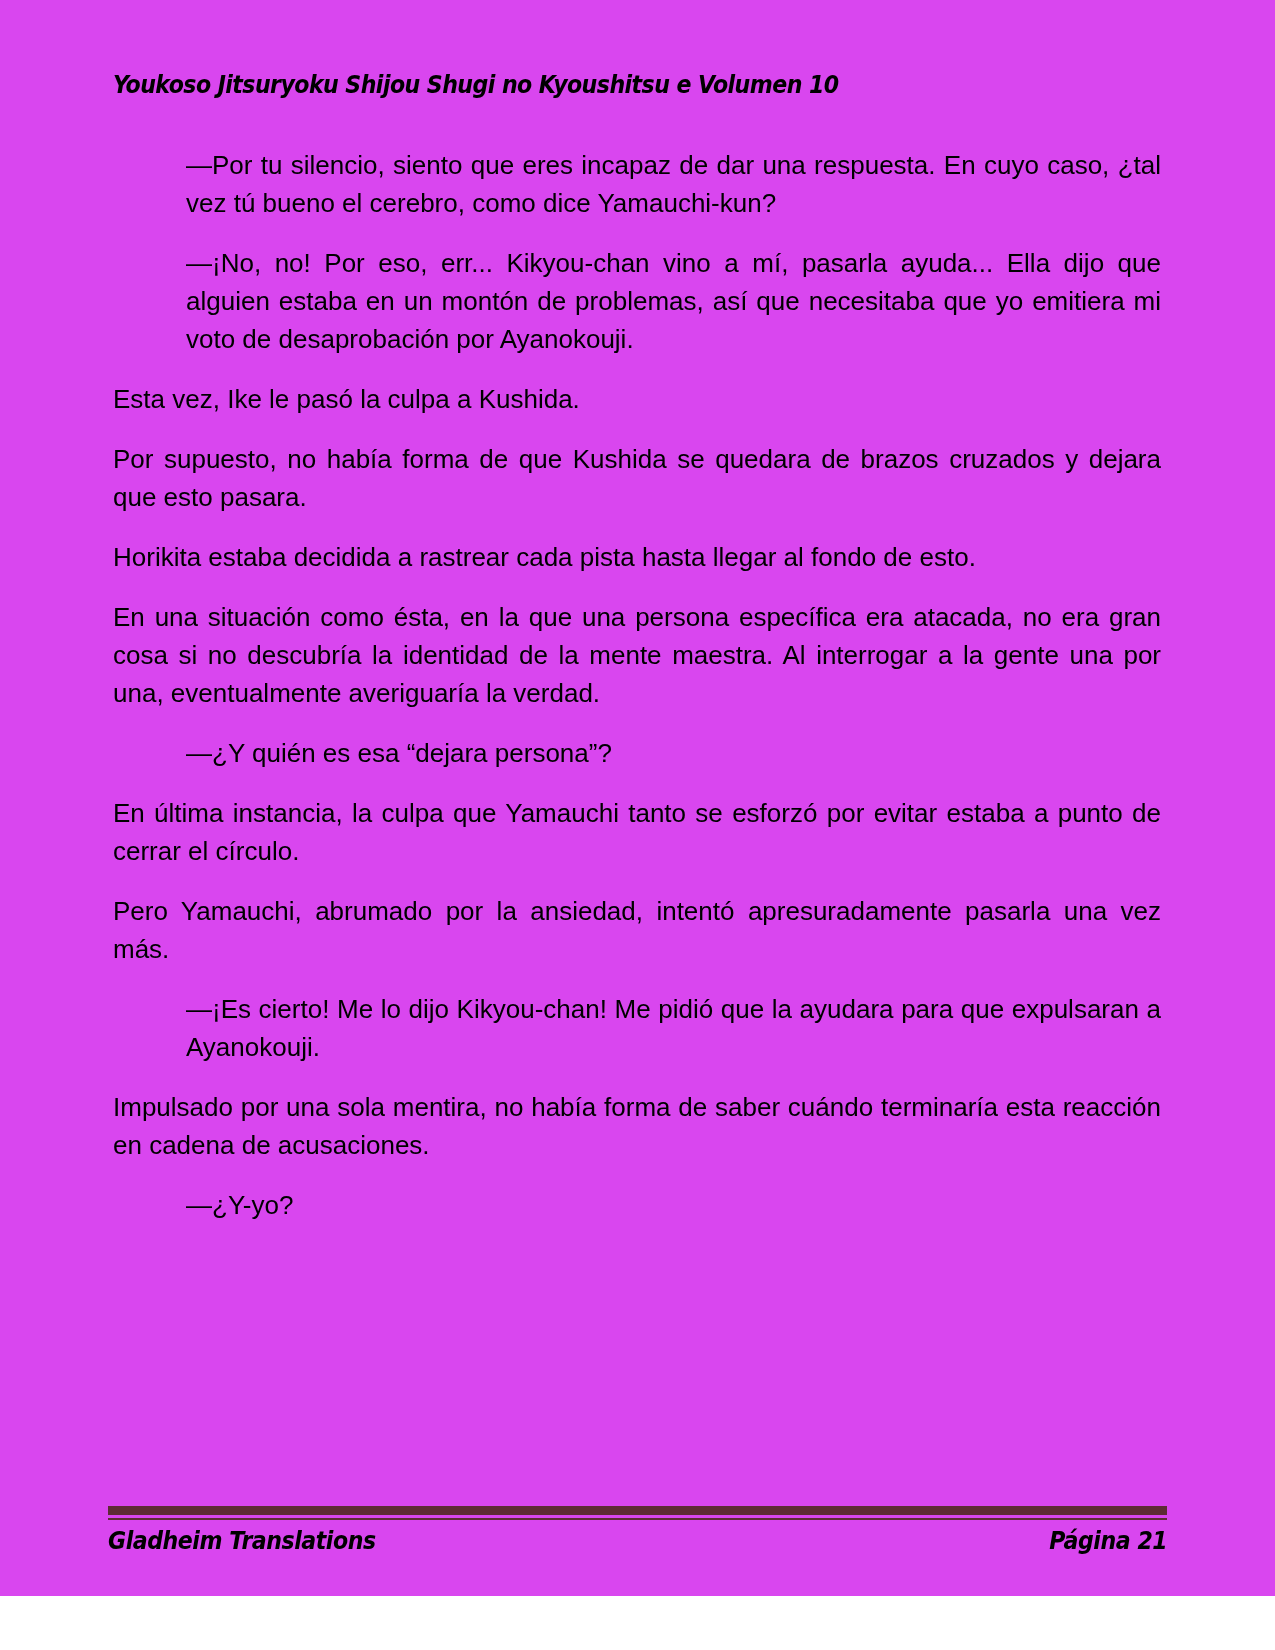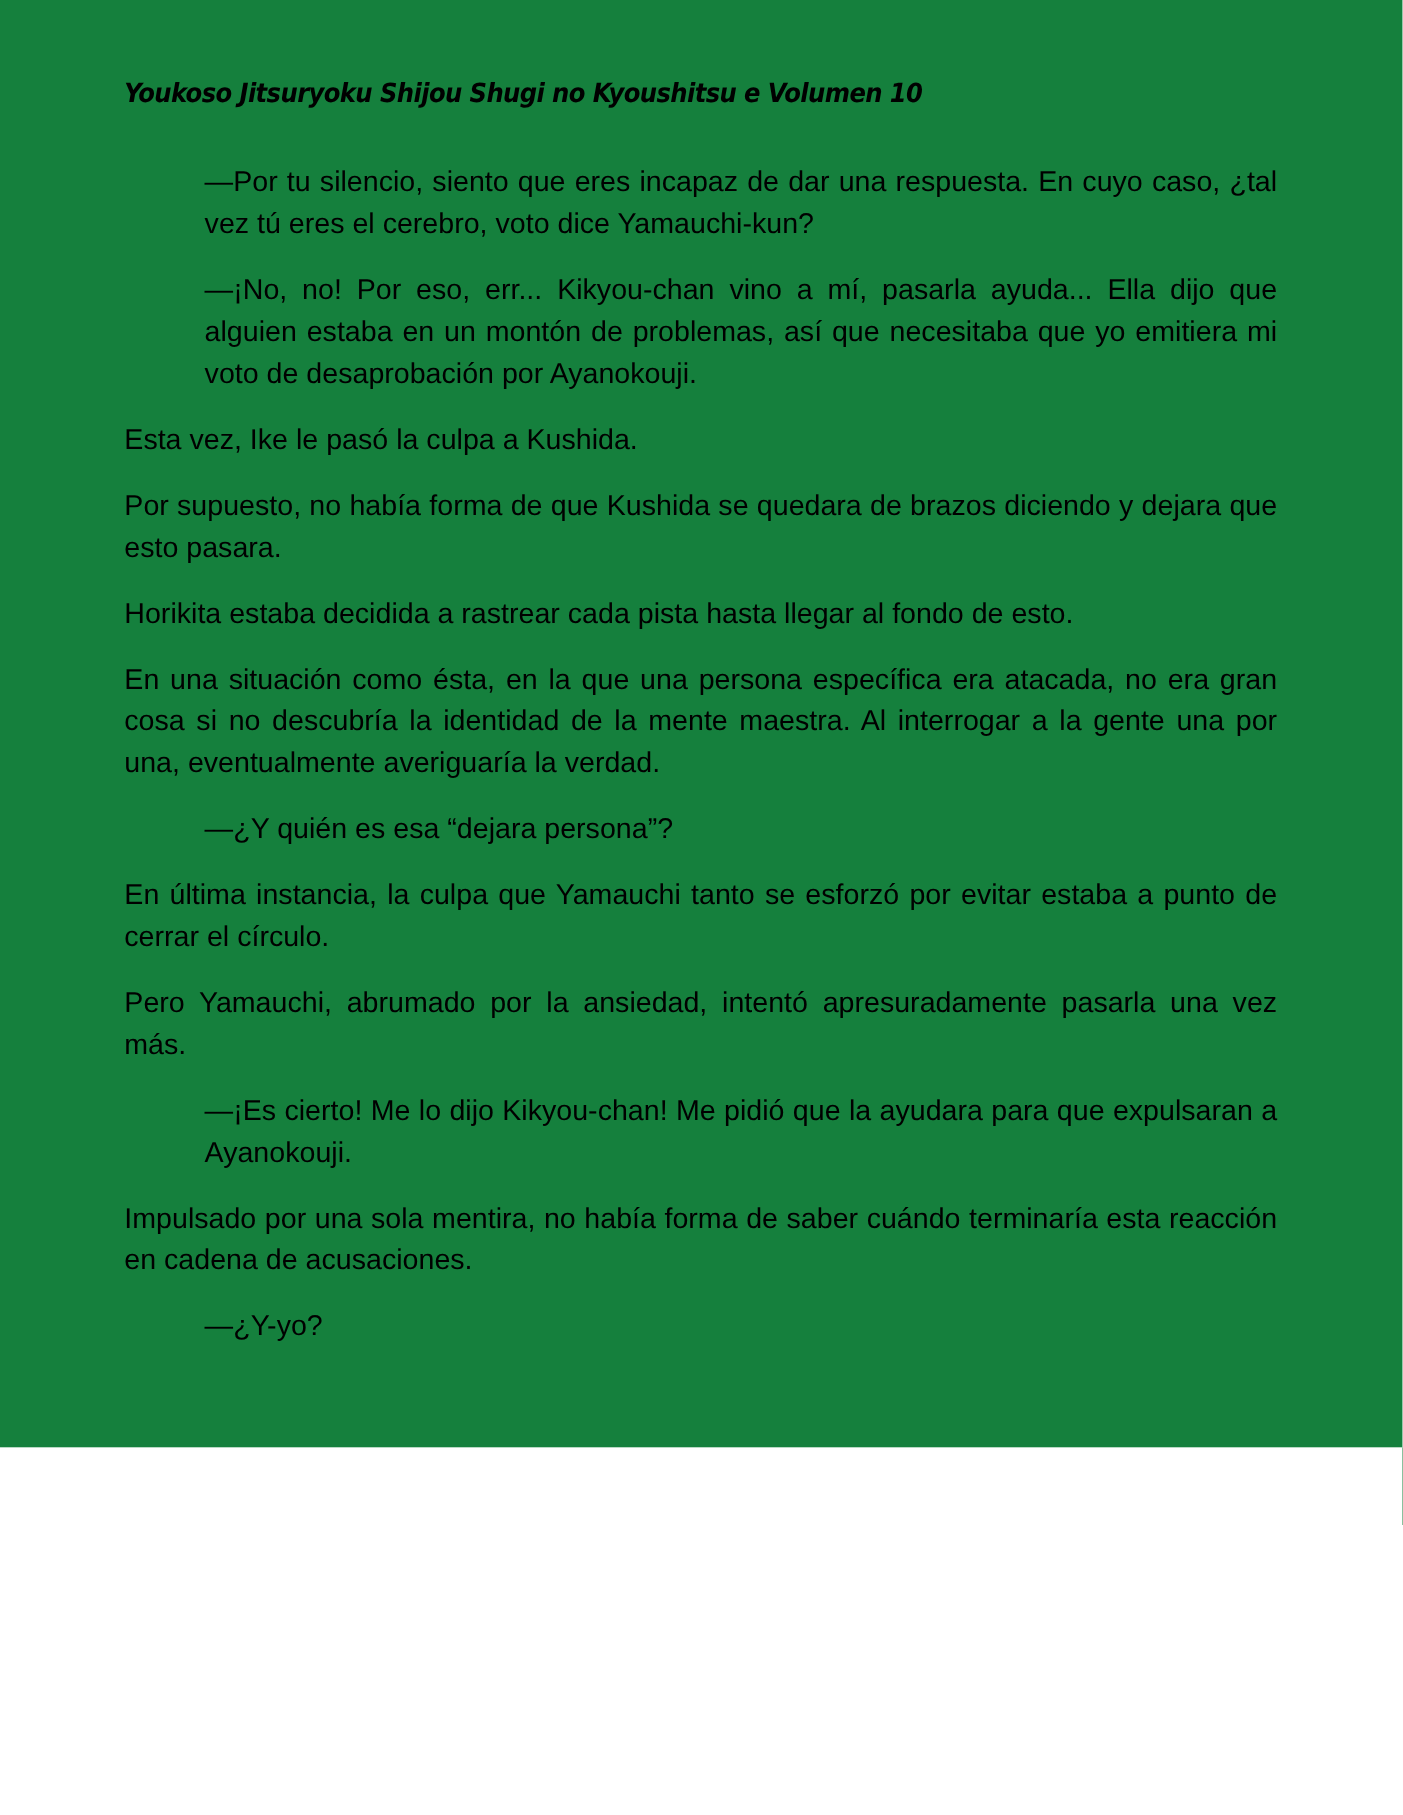--- a/index.html
+++ b/index.html
@@ -3,22 +3,22 @@
 <meta charset="utf-8">
 <style>
   html, body {
     margin: 0;
     padding: 0;
     background: #ffffff;
   }
   .page {
     position: relative;
     width: 1275px;
-    height: 1316px;
-    background: #15803d;
+    height: 1596px;
+    background: #d946ef;
     font-family: "Liberation Sans", sans-serif;
     color: #000000;
     overflow: hidden;
   }
   .header {
     position: absolute;
     top: 71px;
     left: 113px;
     right: 100px;
     font-family: "DejaVu Sans", sans-serif;
@@ -81,24 +81,24 @@
   }
 </style>
 </head>
 <body>
 
 <div class="page">
 
   <div class="header">Youkoso Jitsuryoku Shijou Shugi no Kyoushitsu e Volumen 10</div>
 
   <div class="body-text">
-      <p class="indent">—Por tu silencio, siento que eres incapaz de dar una respuesta. En cuyo caso, ¿tal vez tú eres el cerebro, voto dice Yamauchi-kun?</p>
+      <p class="indent">—Por tu silencio, siento que eres incapaz de dar una respuesta. En cuyo caso, ¿tal vez tú bueno el cerebro, como dice Yamauchi-kun?</p>
       <p class="indent">—¡No, no! Por eso, err... Kikyou-chan vino a mí, pasarla ayuda... Ella dijo que alguien estaba en un montón de problemas, así que necesitaba que yo emitiera mi voto de desaprobación por Ayanokouji.</p>
       <p>Esta vez, Ike le pasó la culpa a Kushida.</p>
-      <p>Por supuesto, no había forma de que Kushida se quedara de brazos diciendo y dejara que esto pasara.</p>
+      <p>Por supuesto, no había forma de que Kushida se quedara de brazos cruzados y dejara que esto pasara.</p>
       <p>Horikita estaba decidida a rastrear cada pista hasta llegar al fondo de esto.</p>
       <p>En una situación como ésta, en la que una persona específica era atacada, no era gran cosa si no descubría la identidad de la mente maestra. Al interrogar a la gente una por una, eventualmente averiguaría la verdad.</p>
       <p class="indent">—¿Y quién es esa “dejara persona”?</p>
       <p>En última instancia, la culpa que Yamauchi tanto se esforzó por evitar estaba a punto de cerrar el círculo.</p>
       <p>Pero Yamauchi, abrumado por la ansiedad, intentó apresuradamente pasarla una vez más.</p>
       <p class="indent">—¡Es cierto! Me lo dijo Kikyou-chan! Me pidió que la ayudara para que expulsaran a Ayanokouji.</p>
       <p>Impulsado por una sola mentira, no había forma de saber cuándo terminaría esta reacción en cadena de acusaciones.</p>
       <p class="indent">—¿Y-yo?</p>
     </div>
 

